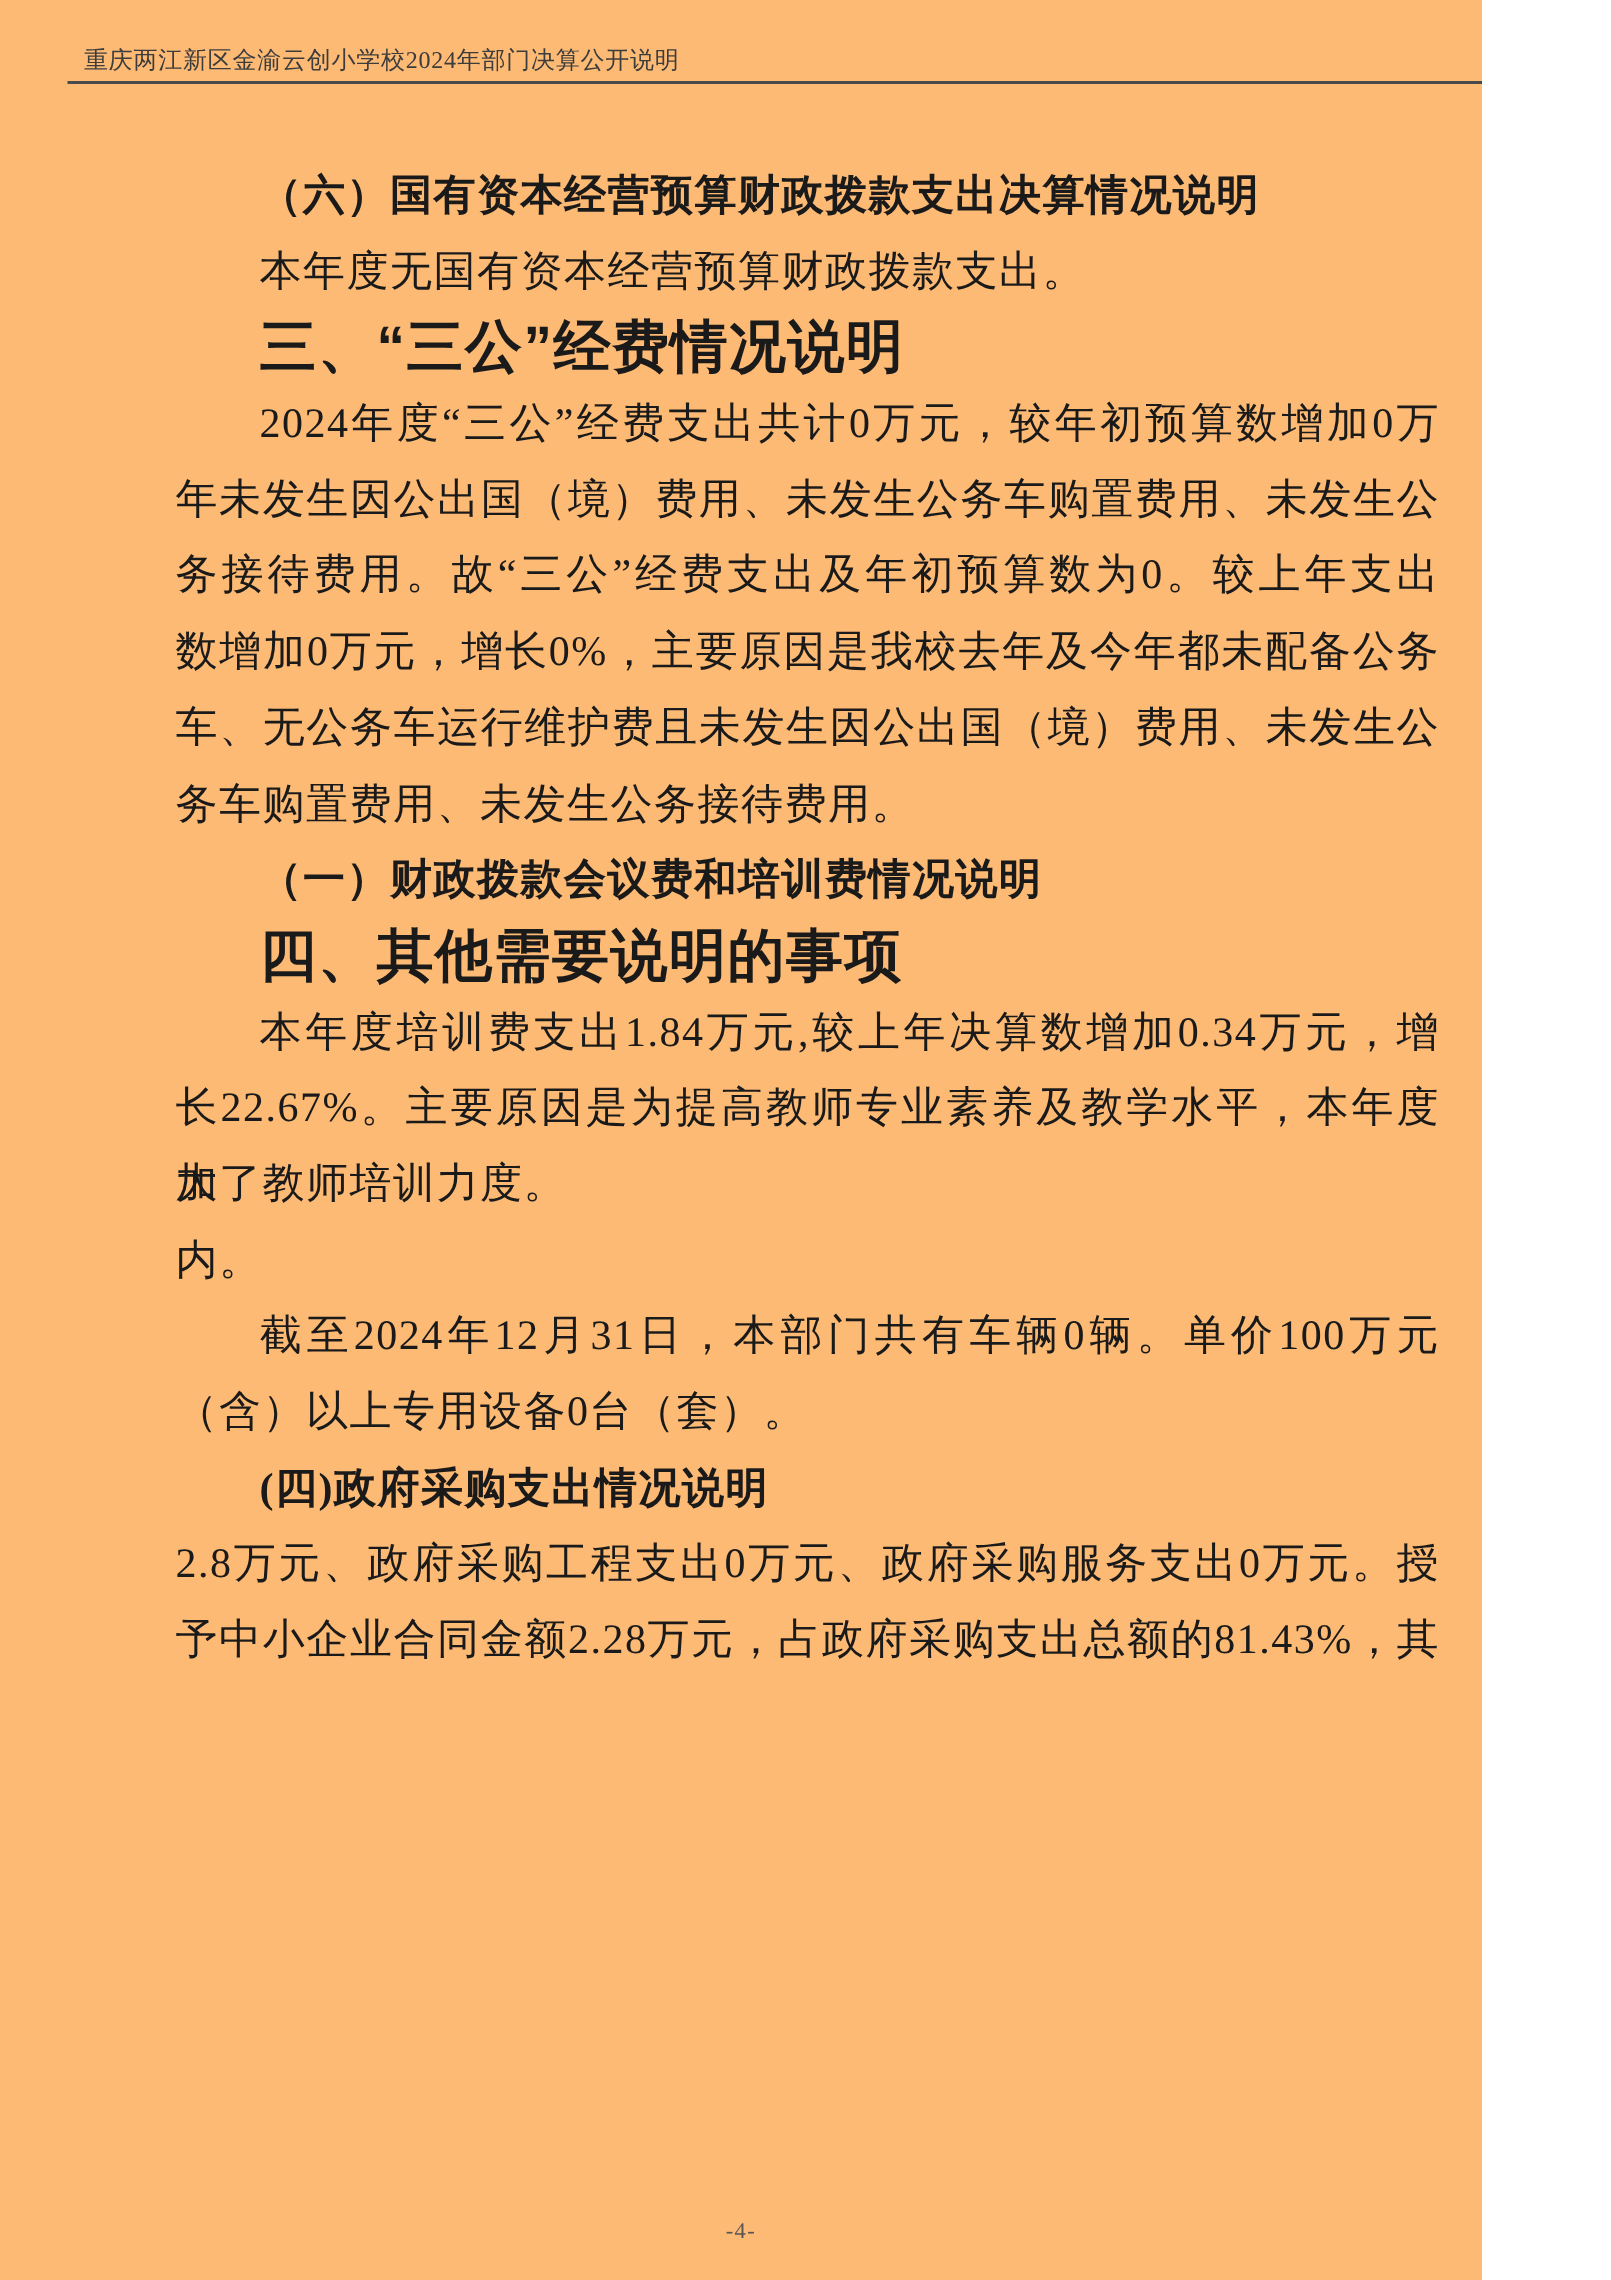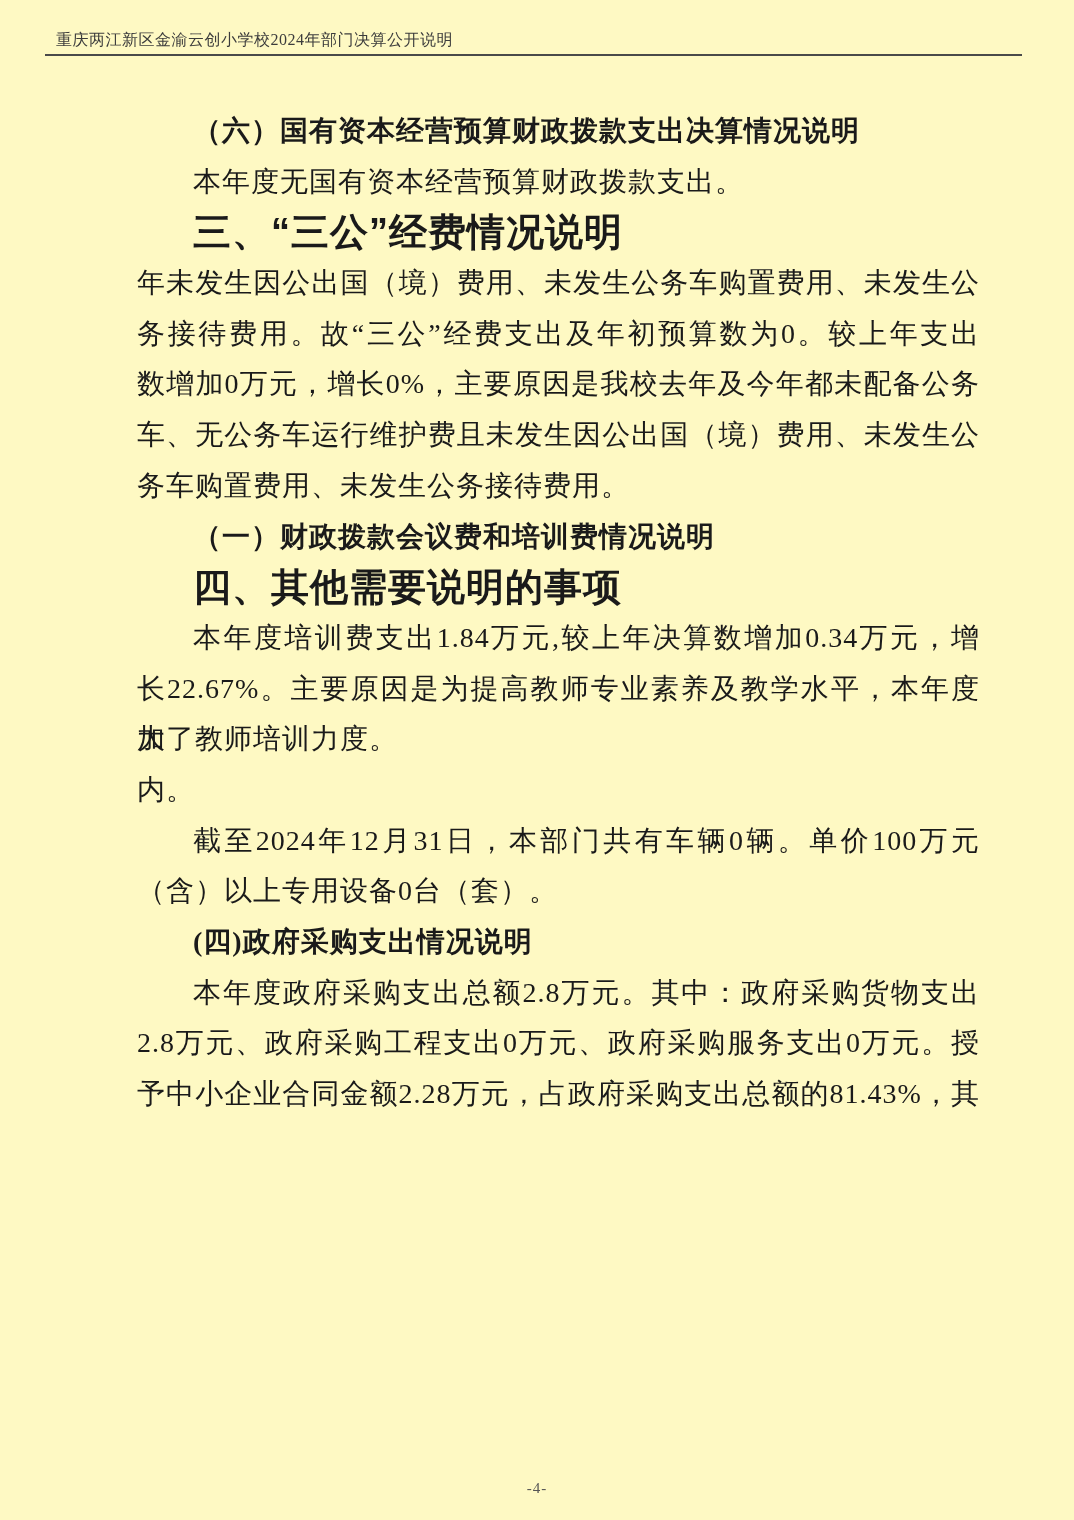--- a/index.html
+++ b/index.html
@@ -1,20 +1,20 @@
 <!DOCTYPE html>
 <html lang="zh"><head>
 <meta charset="utf-8">
 <style>
   html, body { margin: 0; padding: 0; background: #ffffff; }
   .page {
     position: relative;
-    width: 1074px;
+    width: 988px;
     height: 1520px;
-    background: #fef9c3;
+    background: #fdba74;
     font-family: "Liberation Serif", "DejaVu Serif", serif;
     color: #1a1a1a;
     overflow: hidden;
   }
   .header-title {
     position: absolute;
     left: 56px;
     top: 30px;
     font-size: 16px;
     color: #3c3c3c;
@@ -27,21 +27,20 @@
     top: 54px;
     width: 977px;
     height: 2px;
     background: #4a4a4a;
   }
   .content {
     position: absolute;
     left: 117px;
     top: 106px;
     width: 843px;
-    margin-left: 20px;
   }
   .ln {
     height: 50.7px;
     line-height: 50.7px;
     font-size: 28px;
     letter-spacing: 1px;
     white-space: normal;
   }
   .ind { text-indent: 56px; }
   .fill { text-align: justify; text-align-last: justify; }
@@ -69,35 +68,35 @@
 <div class="page">
 
   <div class="header-title">重庆两江新区金渝云创小学校2024年部门决算公开说明</div>
 
   <div class="header-rule"></div>
 
   <main class="content" id="doc-body">
       <div class="ln sub ind">（六）国有资本经营预算财政拨款支出决算情况说明</div>
       <div class="ln ind">本年度无国有资本经营预算财政拨款支出。</div>
       <div class="ln hd ind">三、“三公”经费情况说明</div>
+      <div class="ln ind fill">2024年度“三公”经费支出共计0万元，较年初预算数增加0万</div>
       <div class="ln fill">年未发生因公出国（境）费用、未发生公务车购置费用、未发生公</div>
       <div class="ln fill">务接待费用。故“三公”经费支出及年初预算数为0。较上年支出</div>
       <div class="ln fill">数增加0万元，增长0%，主要原因是我校去年及今年都未配备公务</div>
       <div class="ln fill">车、无公务车运行维护费且未发生因公出国（境）费用、未发生公</div>
       <div class="ln">务车购置费用、未发生公务接待费用。</div>
       <div class="ln sub ind">（一）财政拨款会议费和培训费情况说明</div>
       <div class="ln hd ind">四、其他需要说明的事项</div>
       <div class="ln ind fill">本年度培训费支出1.84万元,较上年决算数增加0.34万元，增</div>
       <div class="ln fill">长22.67%。主要原因是为提高教师专业素养及教学水平，本年度加</div>
       <div class="ln">大了教师培训力度。</div>
       <div class="ln">内。</div>
       <div class="ln ind fill">截至2024年12月31日，本部门共有车辆0辆。单价100万元</div>
       <div class="ln">（含）以上专用设备0台（套）。</div>
       <div class="ln sub ind">(四)政府采购支出情况说明</div>
-      <div class="ln ind fill">本年度政府采购支出总额2.8万元。其中：政府采购货物支出</div>
       <div class="ln fill">2.8万元、政府采购工程支出0万元、政府采购服务支出0万元。授</div>
       <div class="ln fill">予中小企业合同金额2.28万元，占政府采购支出总额的81.43%，其</div>
     </main>
 
   <div class="footer">
     <span>-4-</span>
   </div>
 
 </div>
 

